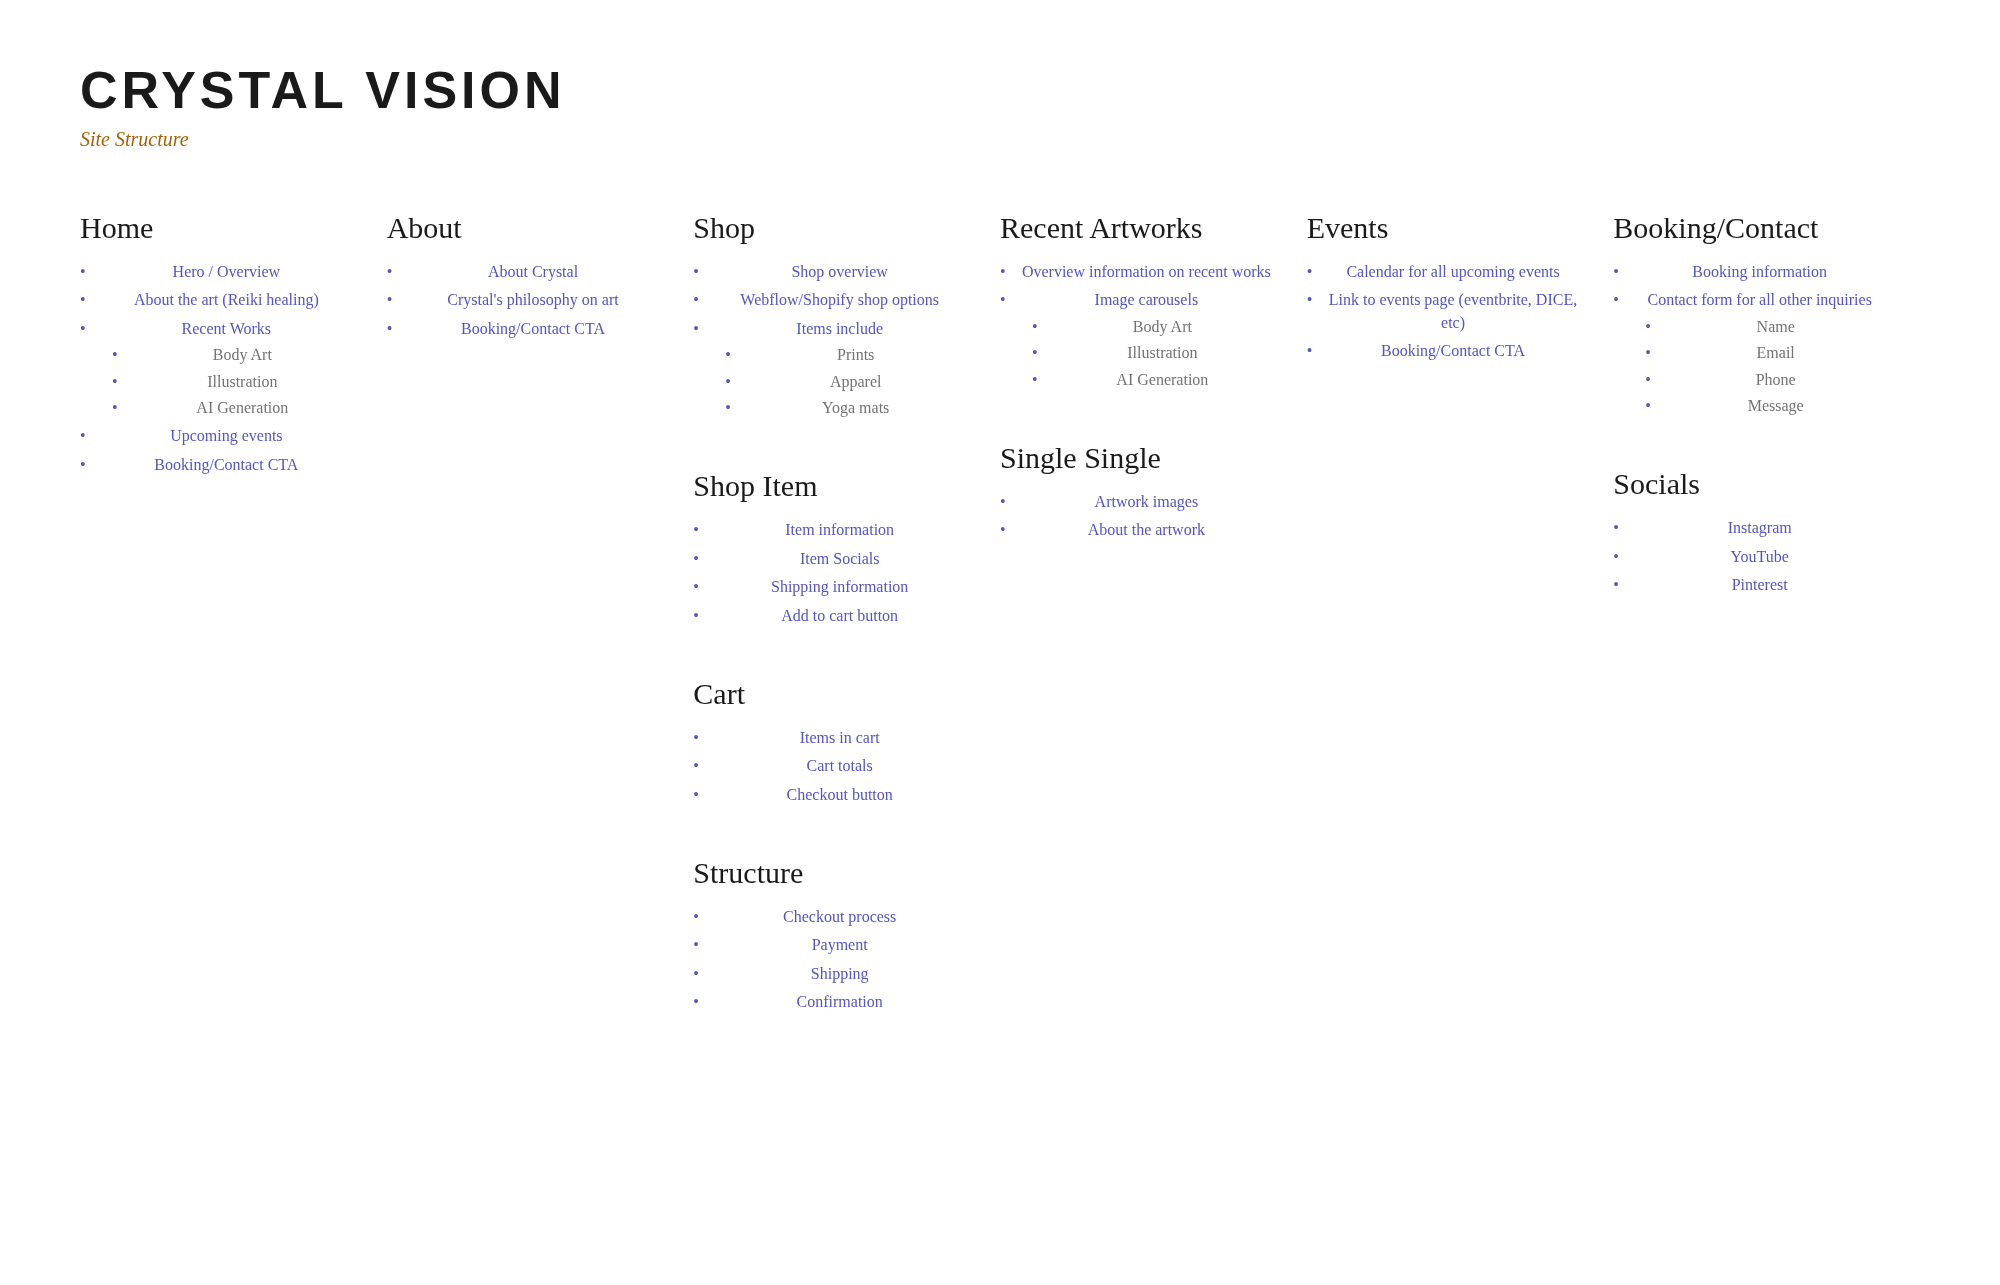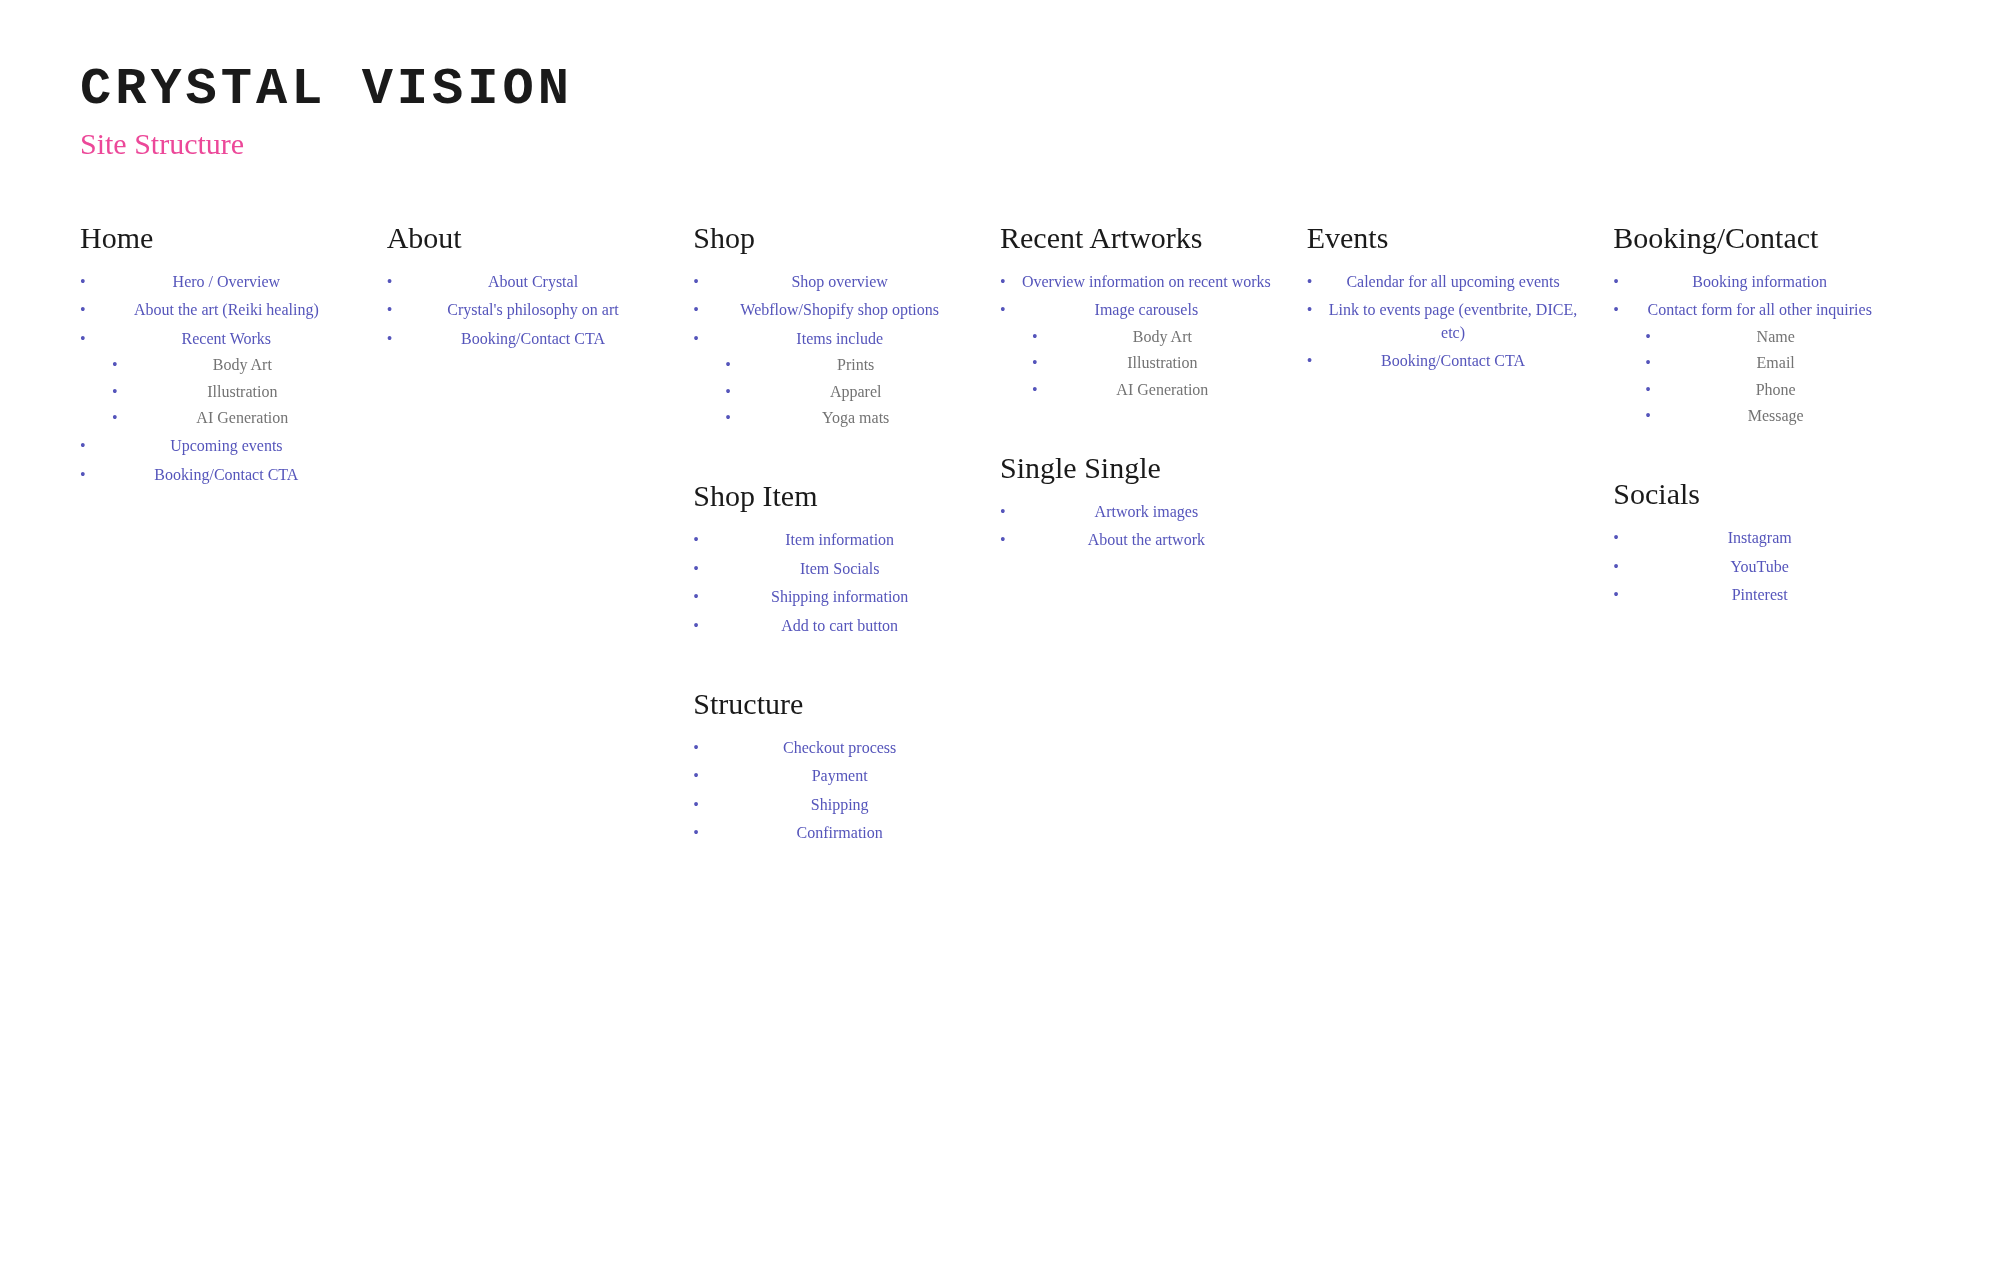--- a/index.html
+++ b/index.html
@@ -16,27 +16,28 @@
       min-height: 1285px;
       width: 2000px;
     }
 
     .site-title {
       font-size: 52px;
       font-weight: 700;
       letter-spacing: 4px;
       color: #1a1a1a;
       margin-bottom: 8px;
-      font-family: Liberation Mono, monospace;
+      font-family: Liberation Sans, sans-serif;
     }
 
     .site-subtitle {
-      font-size: 30px;
-      color: #ec4899;
+      font-size: 20px;
+      color: #a16207;
       margin-bottom: 60px;
+      font-style: italic;
     }
 
     .columns-container {
       display: flex;
       flex-direction: row;
       gap: 0;
       align-items: flex-start;
     }
 
     .column {
@@ -148,20 +149,28 @@
       <div class="section">
         <h2 class="section-title">Shop Item</h2>
         <ul class="items">
           <li><span>Item information</span></li>
           <li><span>Item Socials</span></li>
           <li><span>Shipping information</span></li>
           <li><span>Add to cart button</span></li>
         </ul>
       </div>
       <div class="section">
+        <h2 class="section-title">Cart</h2>
+        <ul class="items">
+          <li><span>Items in cart</span></li>
+          <li><span>Cart totals</span></li>
+          <li><span>Checkout button</span></li>
+        </ul>
+      </div>
+      <div class="section">
         <h2 class="section-title">Structure</h2>
         <ul class="items">
           <li><span>Checkout process</span></li>
           <li><span>Payment</span></li>
           <li><span>Shipping</span></li>
           <li><span>Confirmation</span></li>
         </ul>
       </div>
     </div>
     <div class="column">

